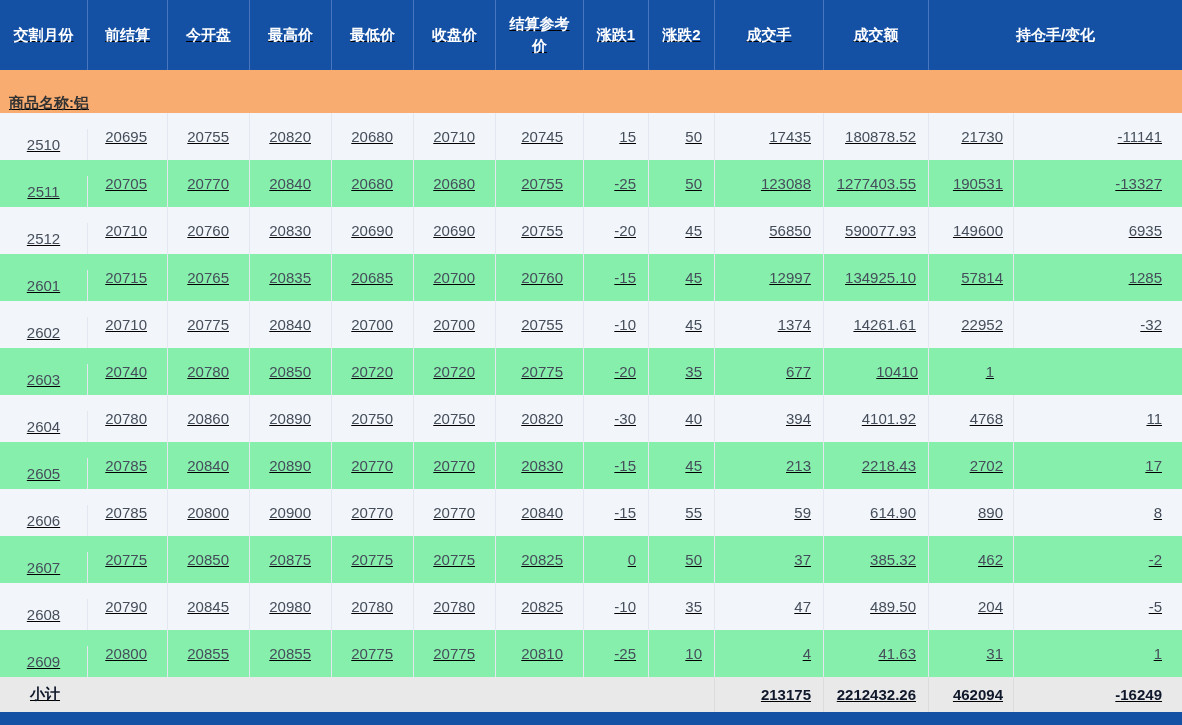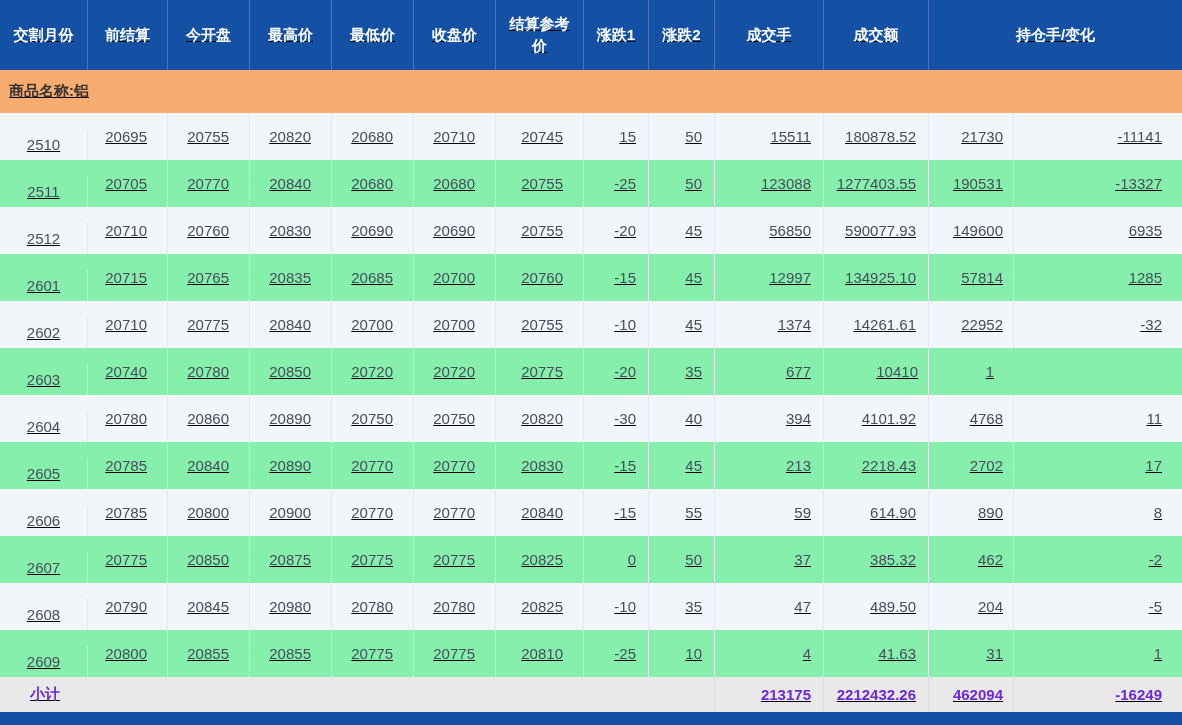--- a/index.html
+++ b/index.html
@@ -12,37 +12,37 @@
 
   
   .thead { background:#1450a4; height:70px; }
   .hcell { color:#fff; font-size:15px; font-weight:bold; display:flex; align-items:center;
            justify-content:center; text-align:center; border-right:1px solid #4a76c0; line-height:1.45; }
   .hcell:last-child { border-right:none; }
   .hcell.span2 { grid-column:span 2; }
   .hcell .narrow { display:inline-block; max-width:4.3em; }
 
   
-  .group-band { background:#f9ac70; height:43px; display:flex; align-items:center;
+  .group-band { background:#f9ac70; height:43px; display:flex; align-items:flex-end;
                 padding-left:9px; font-size:15px; font-weight:bold; color:#333; }
 
   
   .tbody { flex:0 0 auto; }
   .trow { height:47px; background:#86efac; }
   .trow.alt { background:#f2f5fa; }
   .tcell { font-size:15px; color:#454e5a; display:flex; align-items:center;
            justify-content:flex-end; border-right:1px solid #e4e7ef; padding-right:20px; }
   .tcell:last-child { border-right:none; padding-right:20px; }
   .tcell.c0 { justify-content:center; padding-right:0;margin-top:16px; }
   .tcell.c7, .tcell.c8, .tcell.c9, .tcell.c10 { padding-right:12px; }
   .tcell.c11 { padding-right:10px; }
 
   
   .subtotal { height:35px; background:#e9e9e9; }
-  .subtotal .tcell { font-weight:bold; color:#6d28d9; border-right:1px solid #dcdcdc; }
+  .subtotal .tcell { font-weight:bold; color:#0f172a; border-right:1px solid #dcdcdc; }
   .subtotal .tcell:last-child { border-right:none; }
   .subtotal .label { justify-content:flex-start; padding-left:30px; padding-right:0; }
 
   
   .footer-bar { height:13px; background:#1450a4; margin-top:auto; }
 </style>
 </head>
 <body>
 
 <div class="table-wrap">
@@ -72,21 +72,21 @@
       <div class="grid trow alt">
       <div class="tcell c0">2510</div>
       <div class="tcell c1">20695</div>
       <div class="tcell c2">20755</div>
       <div class="tcell c3">20820</div>
       <div class="tcell c4">20680</div>
       <div class="tcell c5">20710</div>
       <div class="tcell c6">20745</div>
       <div class="tcell c7">15</div>
       <div class="tcell c8">50</div>
-      <div class="tcell c9">15511</div>
+      <div class="tcell c9">17435</div>
       <div class="tcell c10">180878.52</div>
       <div class="tcell c11">21730</div>
       <div class="tcell c12">-11141</div>
     </div>
       <div class="grid trow">
       <div class="tcell c0">2511</div>
       <div class="tcell c1">20705</div>
       <div class="tcell c2">20770</div>
       <div class="tcell c3">20840</div>
       <div class="tcell c4">20680</div>

